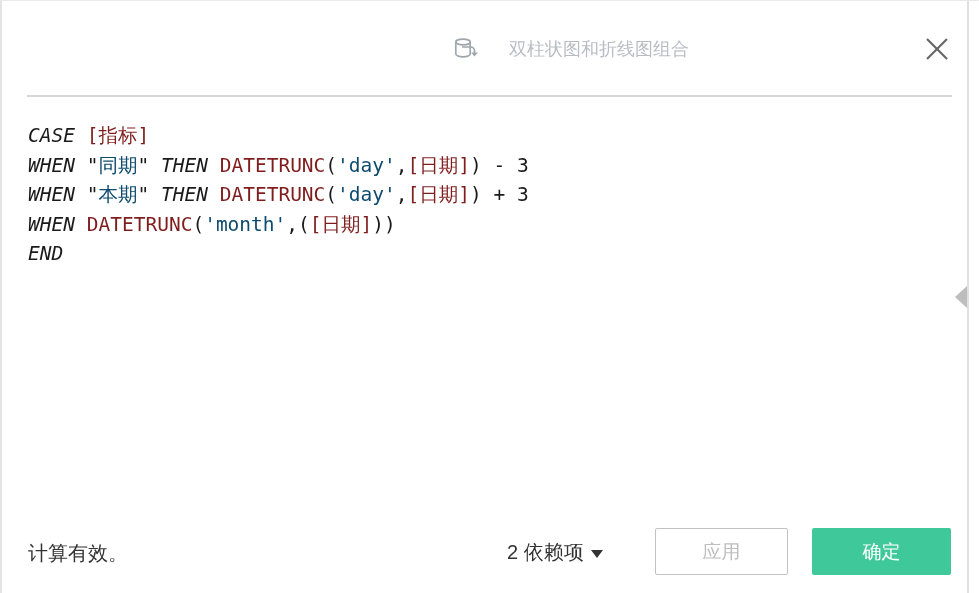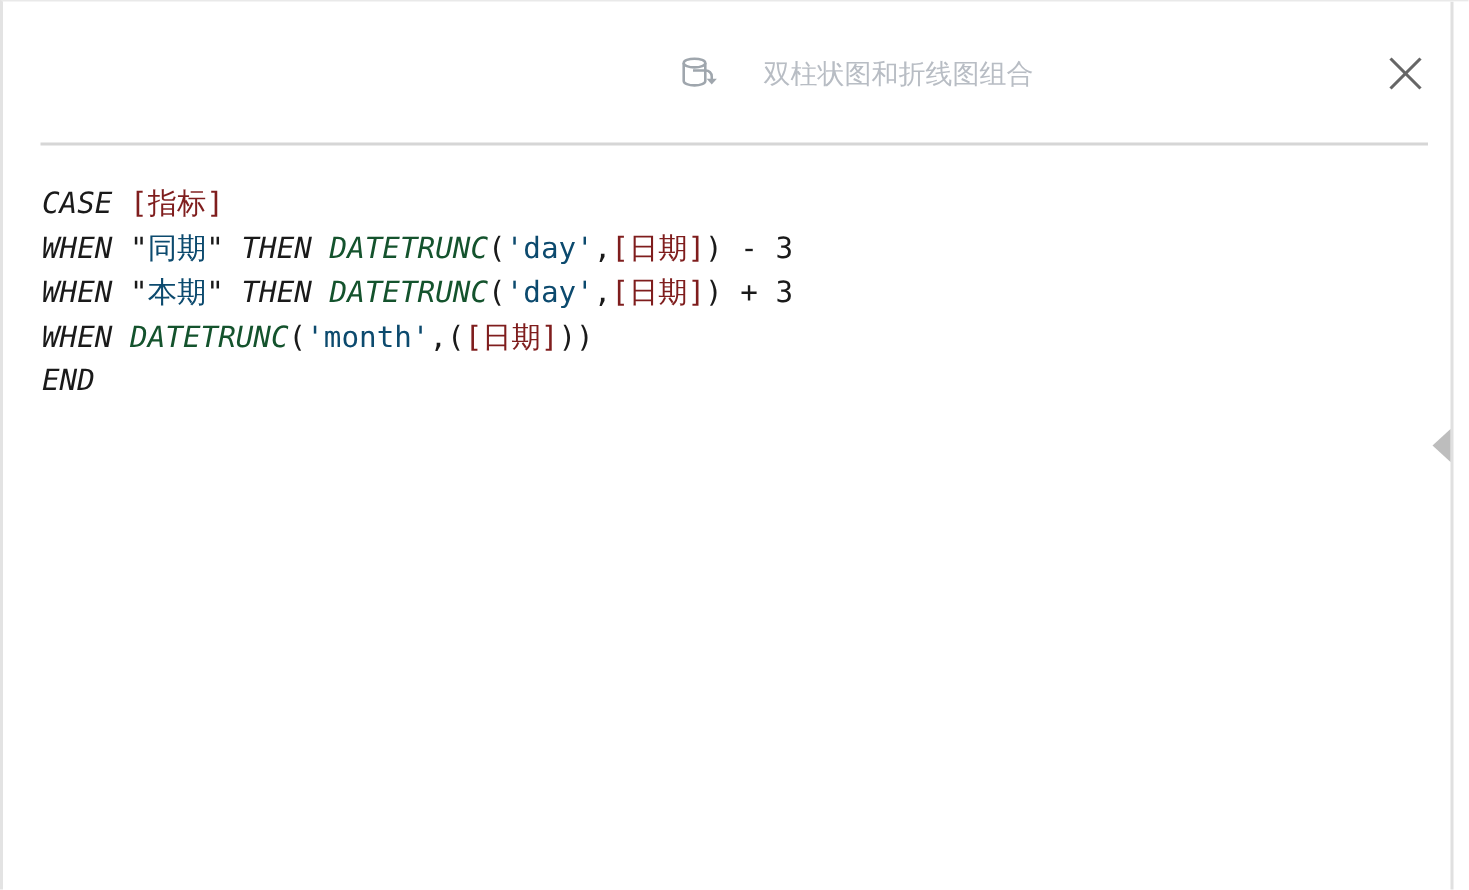--- a/index.html
+++ b/index.html
@@ -117,21 +117,21 @@
     margin: 0;
     padding: 16px 0 0 26px;
     font-family: "DejaVu Sans Mono", "Liberation Mono", monospace;
     font-size: 19.5px;
     line-height: 29.5px;
     color: #1a1a1a;
     white-space: pre;
     letter-spacing: 0px;
   }
   .tok-kw   { color: #1a1a1a; font-style: italic; }
-  .tok-fn   { color: #14532d; font-style: italic; }
+  .tok-fn   { color: #7f1d1d; }
   .tok-field{ color: #7f1d1d; }
   .tok-str  { color: #0c4a6e; }
   .tok-punc { color: #1a1a1a; }
   .tok-num  { color: #1a1a1a; }
 
   
   .right-rail {
     position: absolute;
     right: 0;
     top: 0;
@@ -254,17 +254,29 @@
   </div>
 
   <div class="formula-area">
     <pre class="formula-code"><span class="tok-kw">CASE</span><span class="tok-punc"> </span><span class="tok-field">[指标]</span>
 <span class="tok-kw">WHEN</span><span class="tok-punc"> </span><span class="tok-punc">"</span><span class="tok-str">同期</span><span class="tok-punc">"</span><span class="tok-punc"> </span><span class="tok-kw">THEN</span><span class="tok-punc"> </span><span class="tok-fn">DATETRUNC</span><span class="tok-punc">(</span><span class="tok-str">'day'</span><span class="tok-punc">,</span><span class="tok-field">[日期]</span><span class="tok-punc">)</span><span class="tok-punc"> </span><span class="tok-punc">-</span><span class="tok-punc"> </span><span class="tok-num">3</span>
 <span class="tok-kw">WHEN</span><span class="tok-punc"> </span><span class="tok-punc">"</span><span class="tok-str">本期</span><span class="tok-punc">"</span><span class="tok-punc"> </span><span class="tok-kw">THEN</span><span class="tok-punc"> </span><span class="tok-fn">DATETRUNC</span><span class="tok-punc">(</span><span class="tok-str">'day'</span><span class="tok-punc">,</span><span class="tok-field">[日期]</span><span class="tok-punc">)</span><span class="tok-punc"> </span><span class="tok-punc">+</span><span class="tok-punc"> </span><span class="tok-num">3</span>
 <span class="tok-kw">WHEN</span><span class="tok-punc"> </span><span class="tok-fn">DATETRUNC</span><span class="tok-punc">(</span><span class="tok-str">'month'</span><span class="tok-punc">,(</span><span class="tok-field">[日期]</span><span class="tok-punc">))</span>
 <span class="tok-kw">END</span></pre>
   </div>
 
+  <div class="footer">
+    <div class="status-text">计算有效。</div>
+
+    <div class="deps">
+      <span>2 依赖项</span>
+      <span class="deps-caret"></span>
+    </div>
+
+    <button class="btn btn-apply">应用</button>
+
+    <button class="btn btn-ok">确定</button>
+  </div>
 
   <div class="right-rail"></div>
   <div class="collapse-arrow"></div>
 
 </div>
 
 </body></html>

